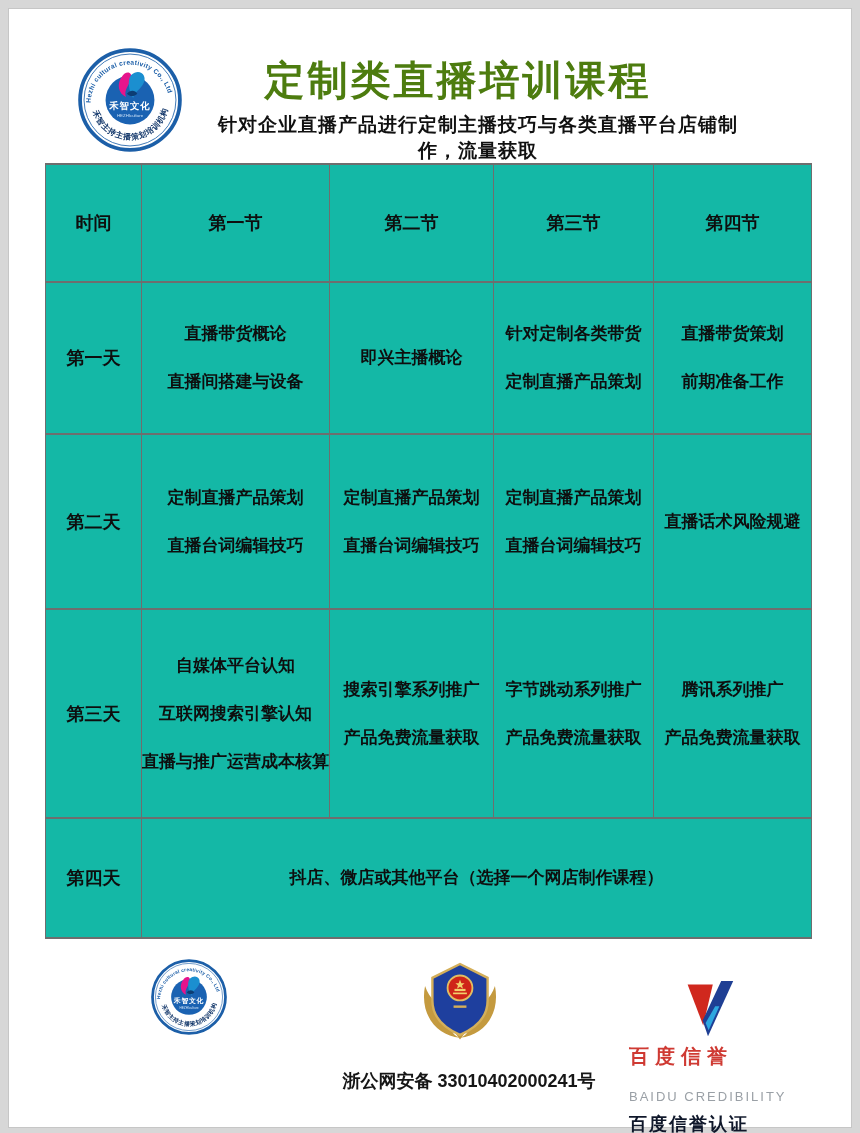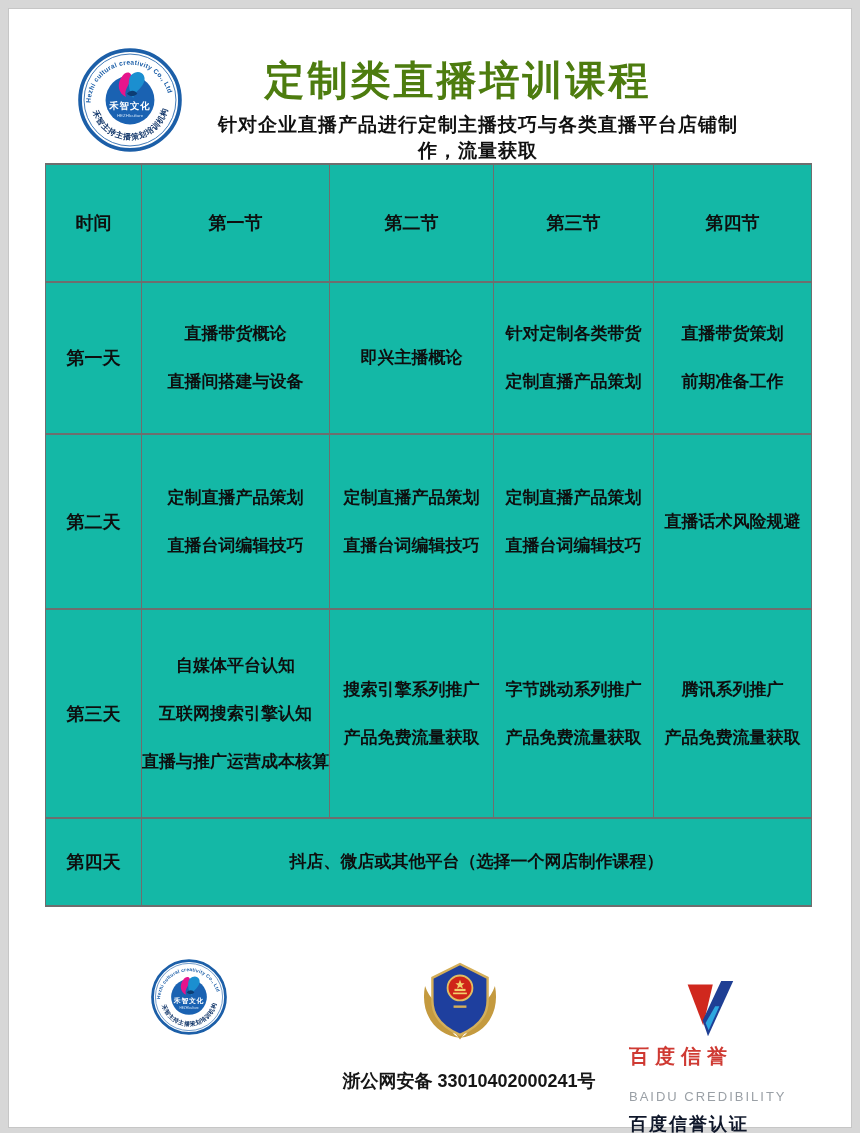--- a/index.html
+++ b/index.html
@@ -11,21 +11,21 @@
   .badge{position:absolute;}
   .badge-header{left:69px;top:39px;}
   .title-block{position:absolute;left:169px;top:48px;width:560px;text-align:center;}
   .main-title{font-size:40px;font-weight:900;color:#4d7c0f;letter-spacing:3px;line-height:46px;}
   .sub-title{margin-top:9px;font-size:19px;font-weight:700;color:#111;letter-spacing:1px;margin-left:40px;}
 
   
   table.course{position:absolute;left:36px;top:154px;width:766px;border-collapse:collapse;table-layout:fixed;}
   table.course th,table.course td{border:1px solid #6e6e6e;border-top-width:2px;border-bottom-width:2px;
     padding:0;vertical-align:middle;text-align:center;color:#0e0e0e;background:#14b8a6;}
-  tr.rh{height:118px;} tr.r1{height:152px;} tr.r2{height:175px;} tr.r3{height:209px;} tr.r4{height:88px;}
+  tr.rh{height:118px;} tr.r1{height:152px;} tr.r2{height:175px;} tr.r3{height:209px;} tr.r4{height:120px;}
   .hcell{font-size:18px;font-weight:800;}
   .daycell{font-size:18px;font-weight:800;}
   .ln{line-height:48px;font-size:17px;font-weight:800;white-space:nowrap;}
   td.spancell{text-align:left;padding-left:12px;}
 
   
   .badge-footer{left:142px;top:950px;}
   .copyright{position:absolute;left:60px;top:1040px;width:260px;text-align:center;
     font-size:15px;color:#9a9a9a;letter-spacing:0.5px;}
   .police-badge{position:absolute;left:403px;top:944px;}

